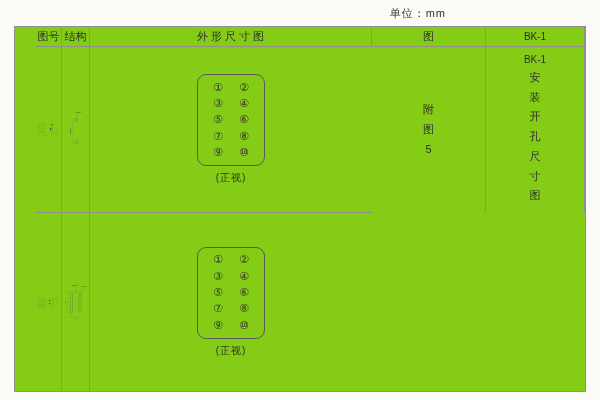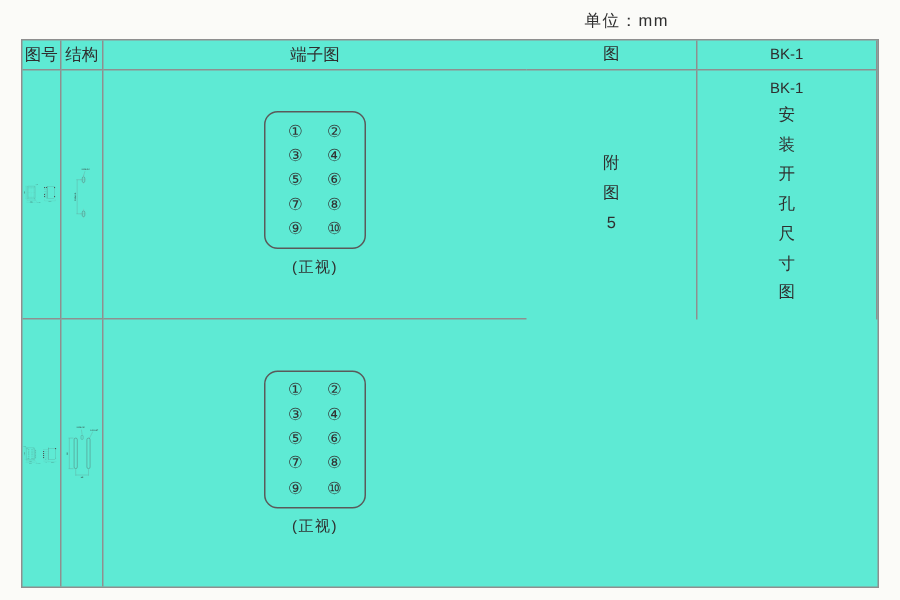--- a/index.html
+++ b/index.html
@@ -5,24 +5,25 @@
   * { box-sizing: border-box; margin: 0; padding: 0; }
   html,body { width:600px; height:400px; }
   body {
     font-family: "Liberation Sans", "DejaVu Sans", sans-serif;
     background:#fbfbf8; color:#2f2f2f; overflow:hidden;
   }
   .page { position:relative; width:496px; height:400px; }
   .unit { position:absolute; top:6px; right:50px; font-size:11px; letter-spacing:1px; }
   .tbl {
     position:absolute; left:14px; top:26px; width:572px; height:366px;
-    border:1px solid #8f8f8f; background:#5eead4;
+    border:1px solid #8f8f8f; background:#84cc16;
     display:grid;
     grid-template-columns:26px 28px 282px 114px 1fr;
     grid-template-rows:20px 166px 1fr;
+    padding-left:21px;
   }
   .cell { border-right:1px solid #8f8f8f; border-bottom:1px solid #8f8f8f;
           display:flex; align-items:center; justify-content:center;
           overflow:hidden; position:relative; }
   .lc { border-right:none; }
   .lr { border-bottom:none; }
   .hdr { font-size:11px; white-space:nowrap; }
   .vtext { width:14px; font-size:11px; line-height:1.8; word-break:break-all;
            text-align:center; }
   .structcell { flex-direction:column; gap:3px; }
@@ -47,21 +48,21 @@
 </head>
 <body>
 
 <div class="page">
   <div class="unit">单位：mm</div>
 
   <div class="tbl">
 
     <div class="cell hdr">图号</div>
     <div class="cell hdr">结构</div>
-    <div class="cell hdr lc">端子图</div>
+    <div class="cell hdr">外 形 尺 寸 图</div>
 
     <div class="cell">
       <div class="vtext">附图5</div>
     </div>
 
     <div class="cell structcell">
       <div class="model">BK-1</div>
     </div>
 
     <div class="cell drawcell">

